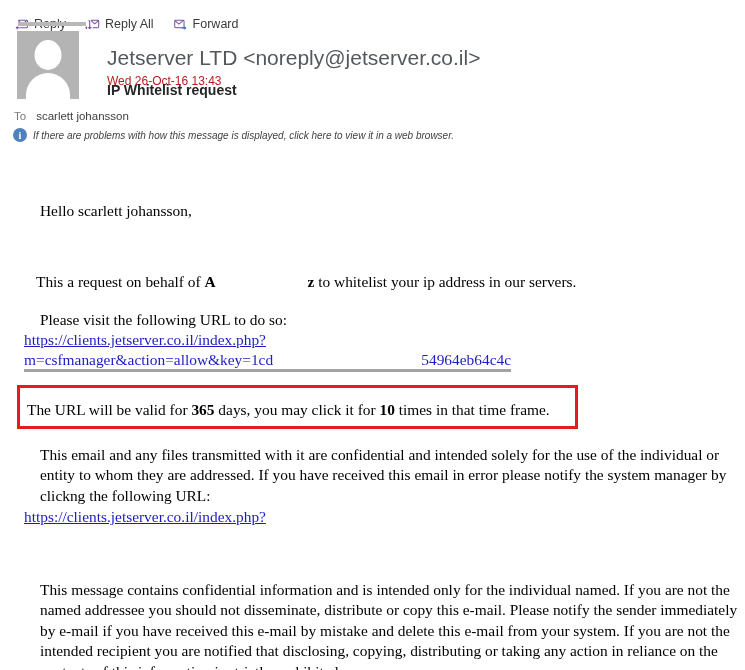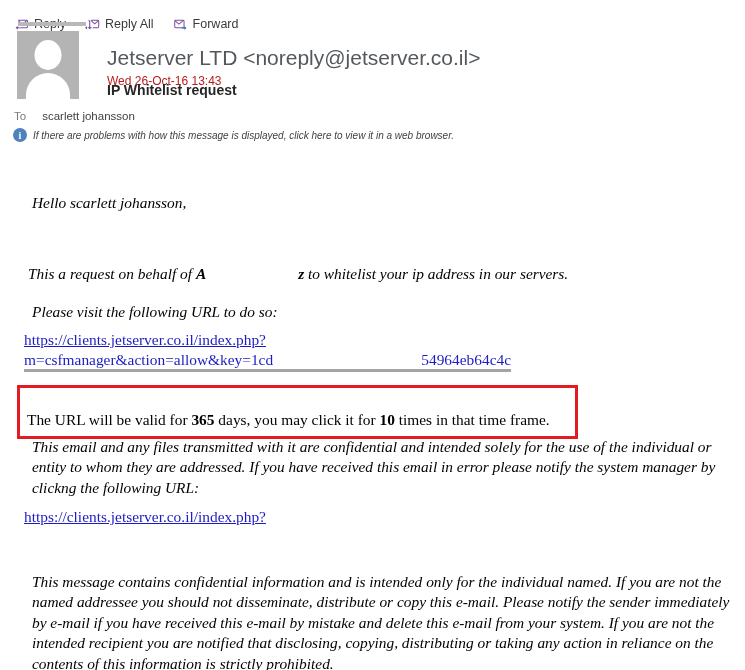--- a/index.html
+++ b/index.html
@@ -96,21 +96,21 @@
     color: #262626;
     font-weight: bold;
     white-space: nowrap;
   }
 
   .to-row {
     position: absolute;
     left: 14px; top: 110px;
     display: flex;
     align-items: baseline;
-    gap: 16px;
+    gap: 10px;
     white-space: nowrap;
   }
   .to-label { font-size: 11.5px; color: #7a7a7a; }
   .to-value { font-size: 11.5px; color: #3f3f3f; }
 
   
   .infobar {
     position: absolute;
     left: 13px; top: 128px;
     display: flex;
@@ -136,21 +136,21 @@
   
   .body-area {
     position: absolute;
     left: 0; top: 155px;
     width: 745px;
     font-family: "Liberation Serif", serif;
     font-size: 15.4px;
     color: #000000;
     line-height: 1.33;
   }
-  .body-area p { margin: 8px; font-style: italic; }
+  .body-area p { margin: 16px; }
 
   .p-greeting  { position: absolute; left: 24px; top: 30px; }
   .p-request   { position: absolute; left: 20px; top: 101px; white-space: nowrap; }
   .p-visit     { position: absolute; left: 24px; top: 139px; }
 
   .redact-gap { display: inline-block; width: 92px; }
 
   .link-block {
     position: absolute;
     left: 24px;
@@ -177,21 +177,21 @@
     right: 0; top: 0;
   }
   .url-1 { top: 175px; }
   .url-2 { top: 352px; }
 
   .redbox {
     position: absolute;
     left: 17px; top: 230px;
     width: 561px;
     border: 3px solid #e31c23;
-    padding: 22px 7px 6px 7px;
+    padding: 12px 7px 6px 7px;
     white-space: nowrap;
   }
 
   .p-conf {
     position: absolute;
     left: 24px; top: 274px;
     width: 711px;
   }
   .p-final {
     position: absolute;

